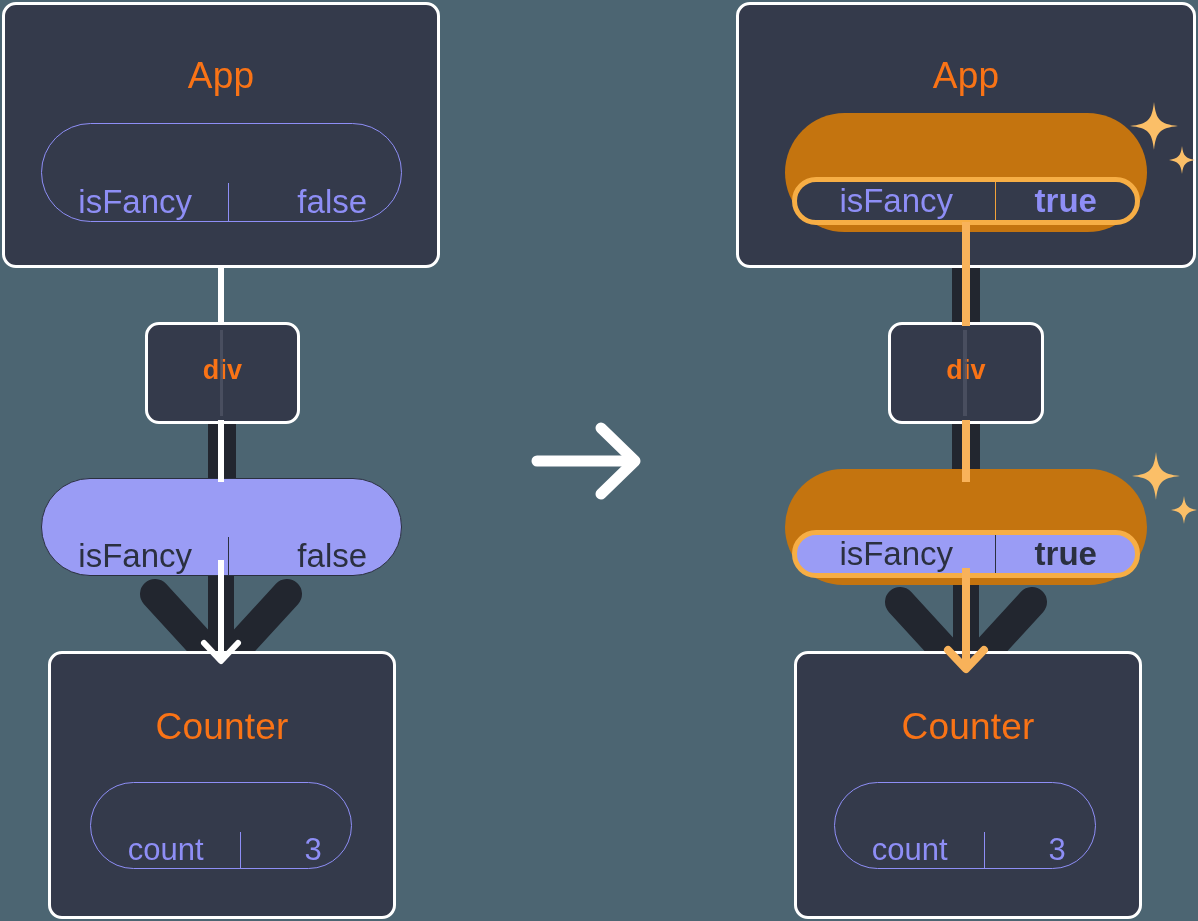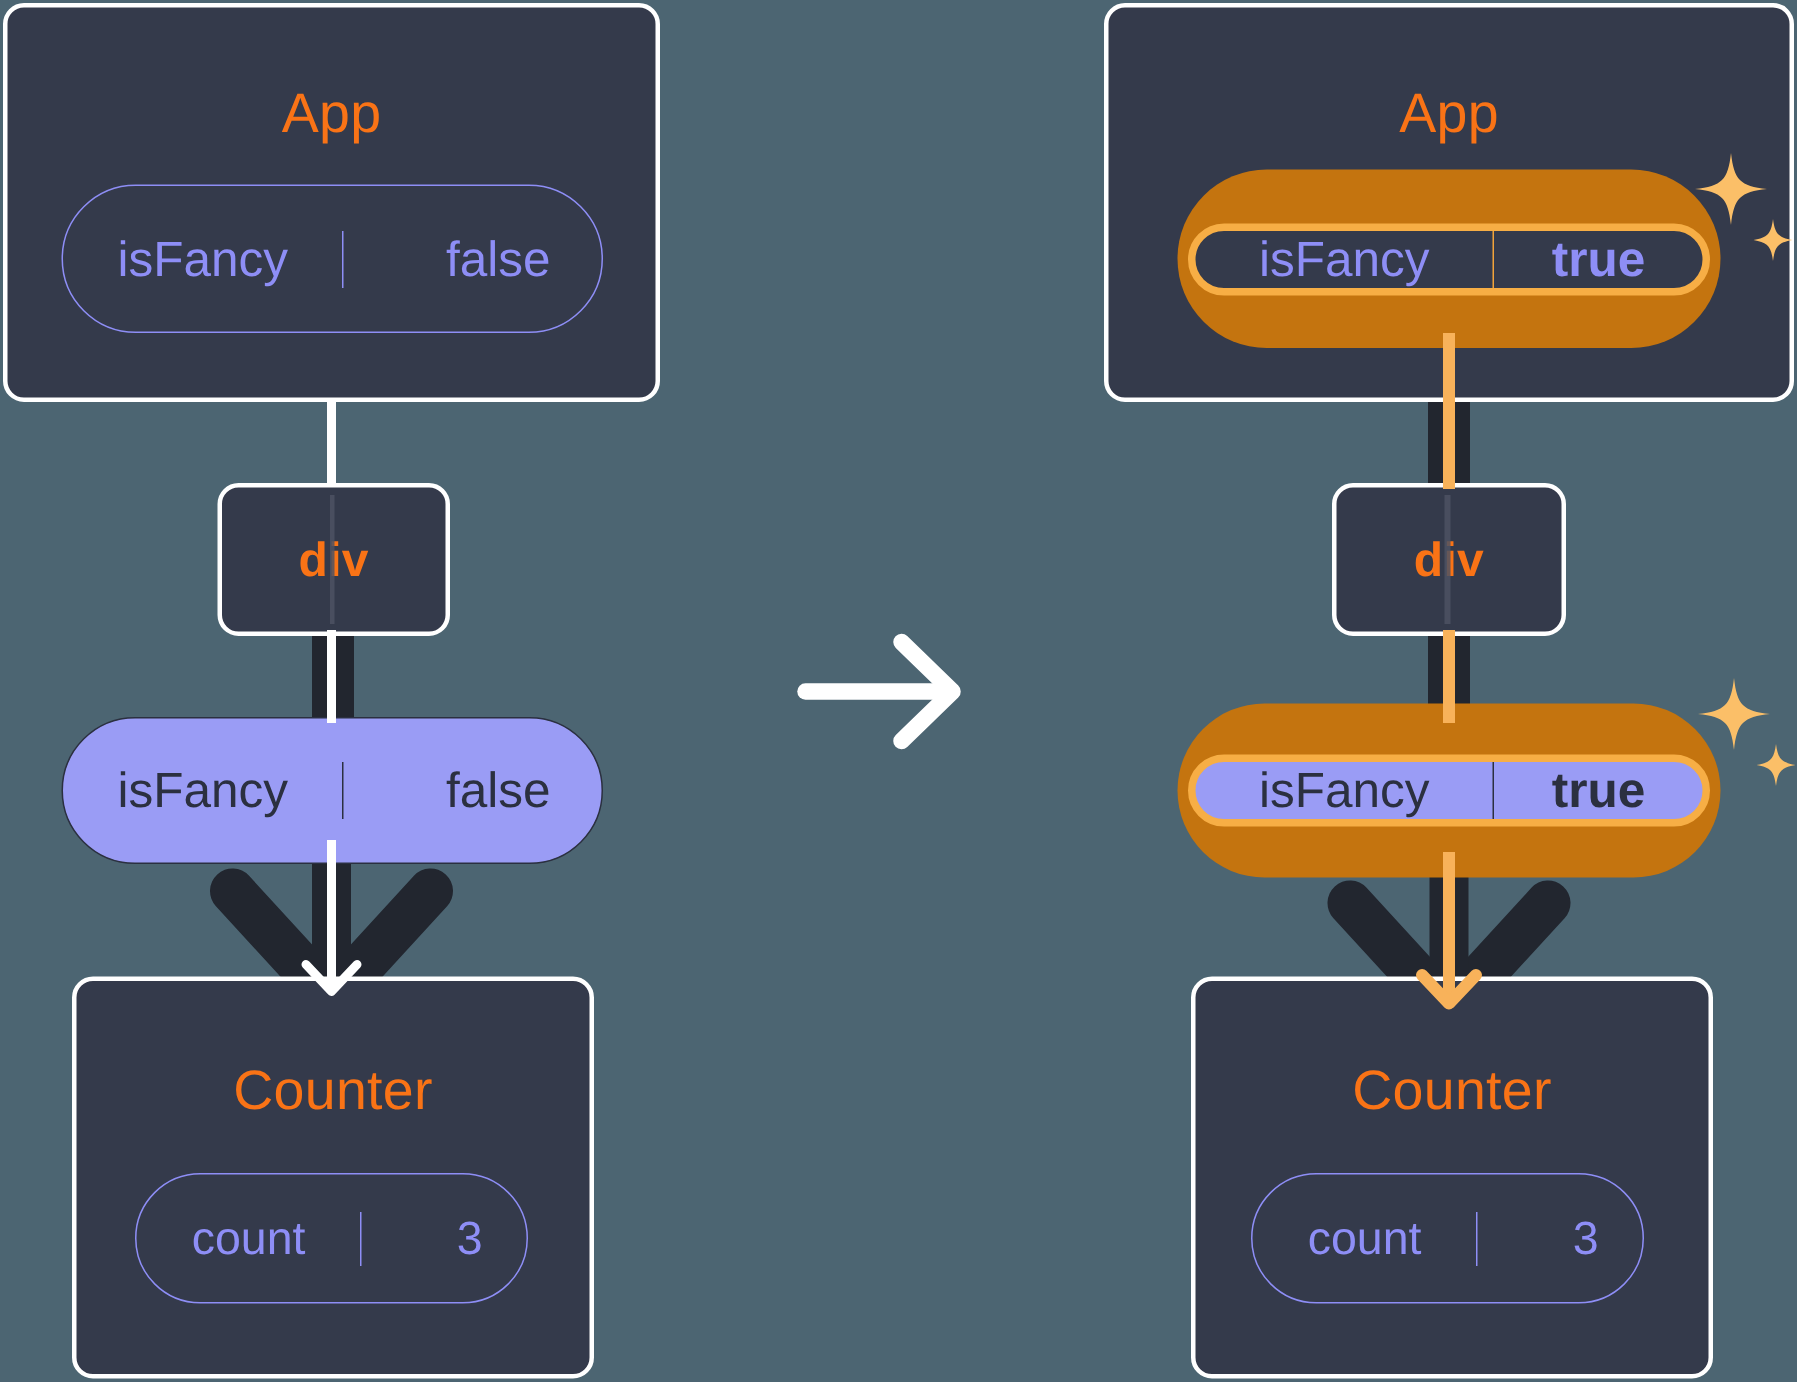--- a/index.html
+++ b/index.html
@@ -21,28 +21,28 @@
     z-index:5;
   }
   .node-title{
     position:absolute;left:0;right:0;
     text-align:center;
     color:#f97316;
     font-size:37px;
     line-height:1;
     letter-spacing:.2px;
   }
-  .node-title.small{font-size:32px;font-weight:bold;}
+  .node-title.small{font-size:27px;font-weight:bold;}
 
   
   .pill{
     position:absolute;
     box-sizing:border-box;
     display:flex;
-    align-items:center;
+    align-items:flex-end;
     z-index:6;
     gap:34px;
   }
   .pill.outline{
     border:1.6px solid #8E8EF6;
     border-radius:999px;
     background:transparent;
   }
   .pill.filled{
     background:#9A9CF5;

